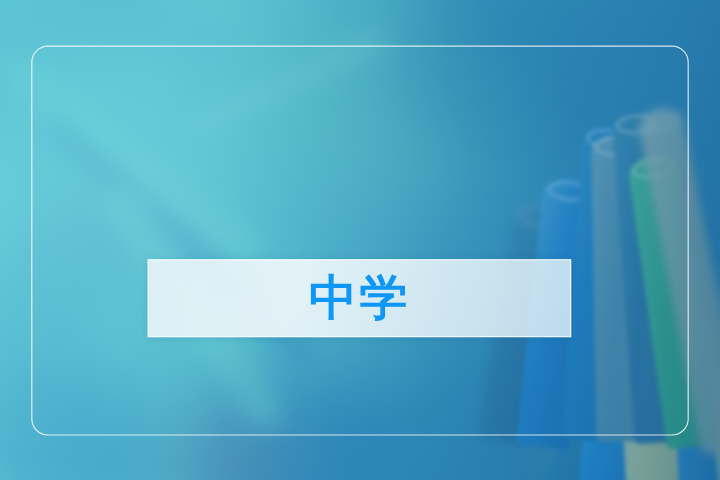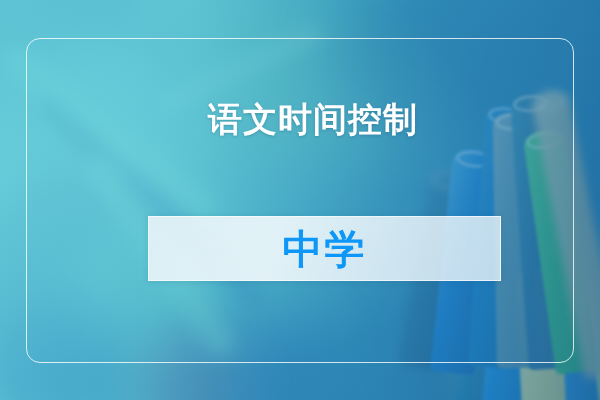--- a/index.html
+++ b/index.html
@@ -175,21 +175,20 @@
     display: flex;
     align-items: center;
     justify-content: center;
     background: linear-gradient(105deg,
         rgba(236,245,249,.88) 0%,
         rgba(242,249,252,.90) 35%,
         rgba(231,243,249,.86) 70%,
         rgba(226,240,247,.82) 100%);
     border: 1px solid rgba(255,255,255,.65);
     box-shadow: 0 1px 6px rgba(30,90,130,.18);
-    margin-left: 25px;
   }
   .banner-text {
     color: #0e97f7;
     font-size: 40px;
     font-weight: 700;
     letter-spacing: 2px;
     line-height: 1;
   }
 </style>
 </head>
@@ -227,20 +226,19 @@
     <div class="tube t6 tube-soft"></div>
     <div class="tube t7 tube-blur"></div>
 
     <div class="wash"></div>
     <div class="wash2"></div>
   </div>
 
   <div class="frame"></div>
 
   <div class="title-block">
-    <div class="title-line">语文时间控制</div>
   </div>
 
   <div class="banner">
     <span class="banner-text">中学</span>
   </div>
 
 </div>
 
 </body></html>

